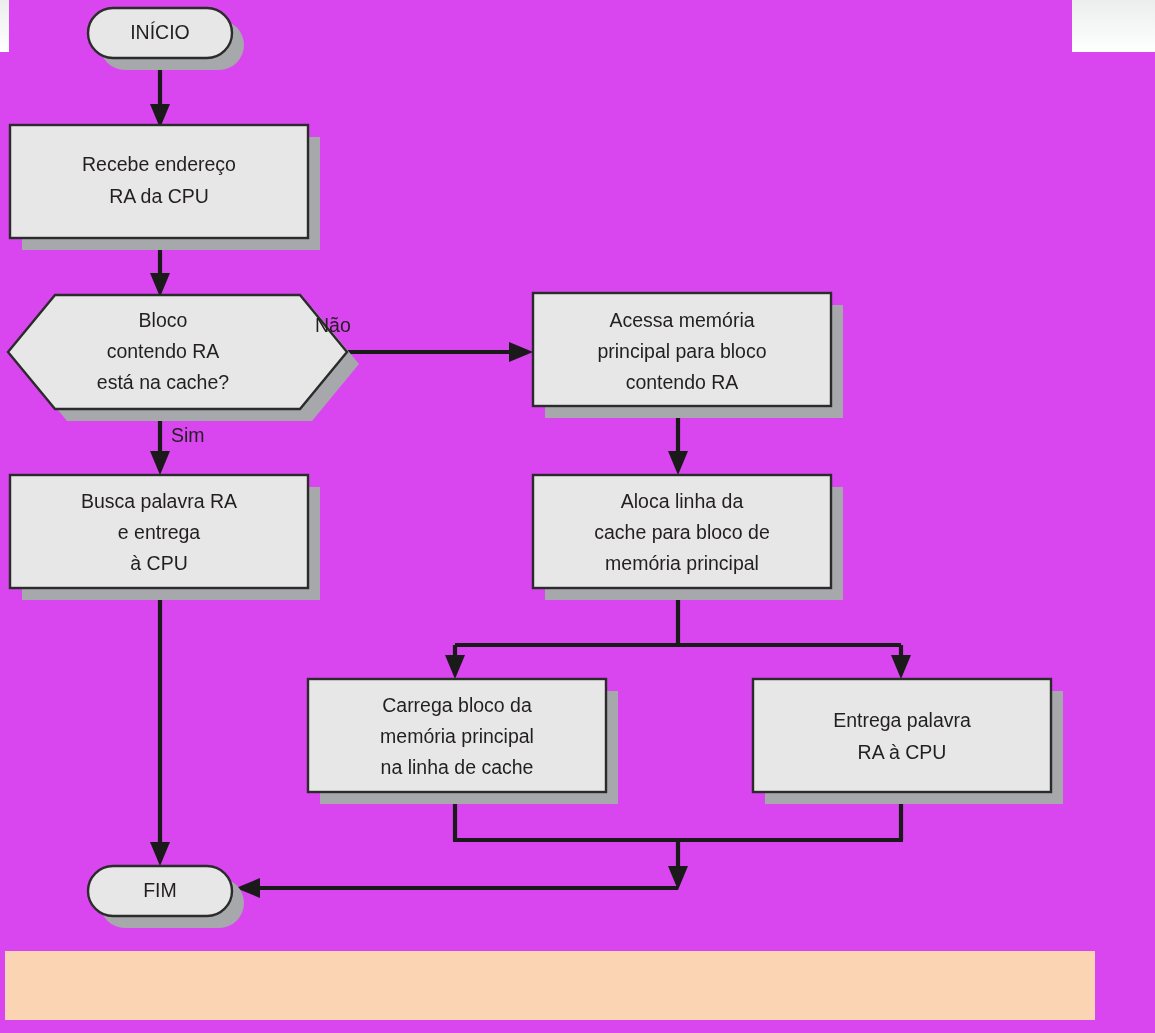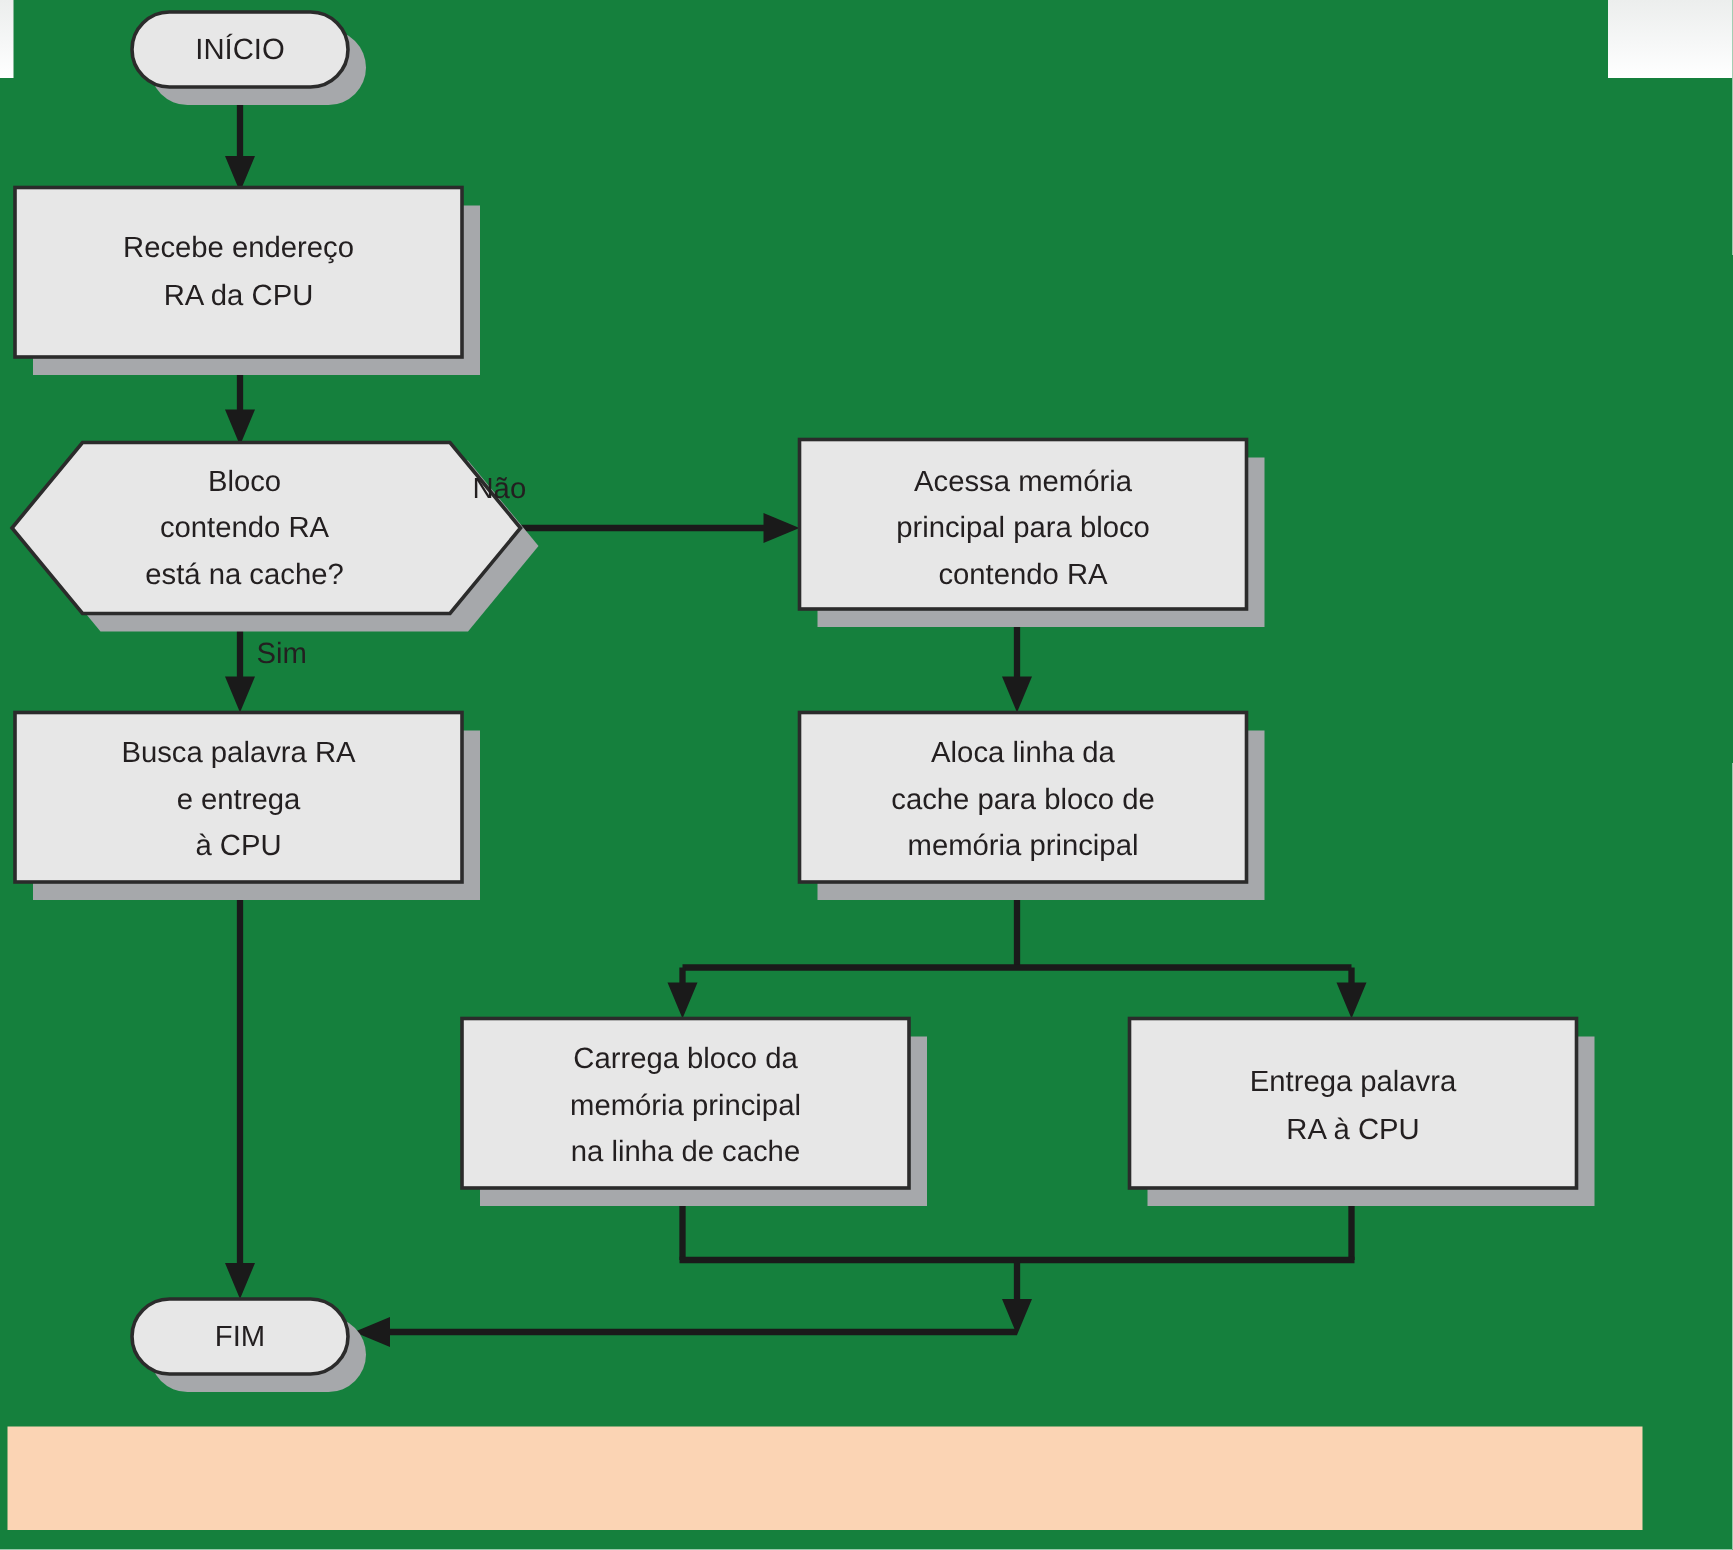--- a/index.html
+++ b/index.html
@@ -7,21 +7,21 @@
     padding: 0;
     background: #ffffff;
   }
   body {
     font-family: "Liberation Sans", sans-serif;
   }
   #stage {
     position: relative;
     width: 1155px;
     height: 1033px;
-    background: #15803d;
+    background: #d946ef;
     overflow: hidden;
   }
   #flow-svg {
     position: absolute;
     left: 0;
     top: 0;
     width: 1155px;
     height: 1033px;
   }
   .node-shape {

